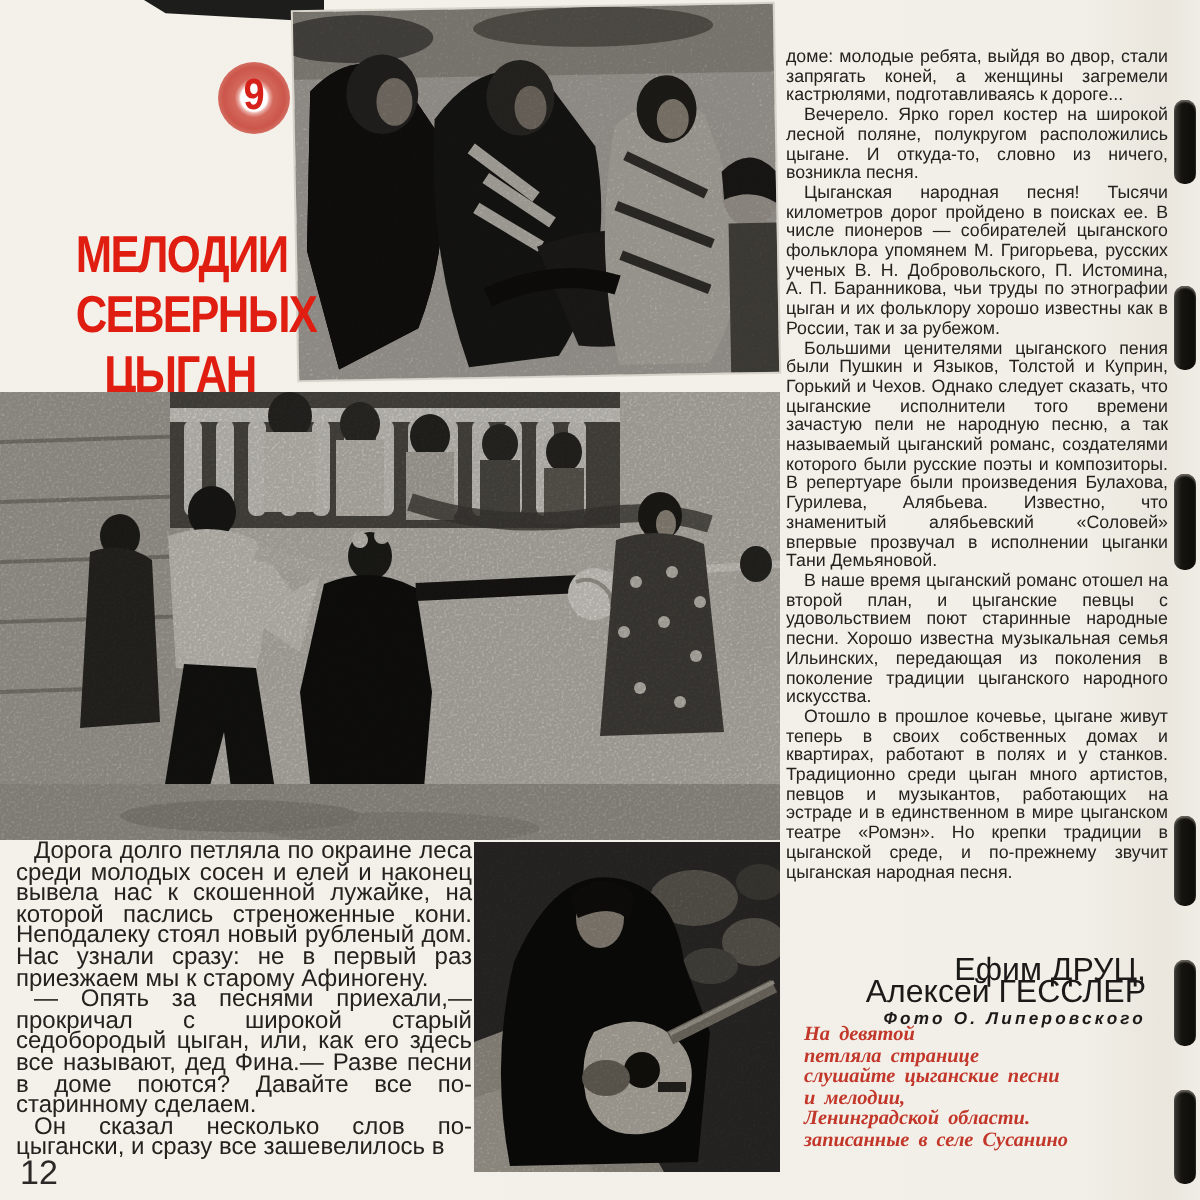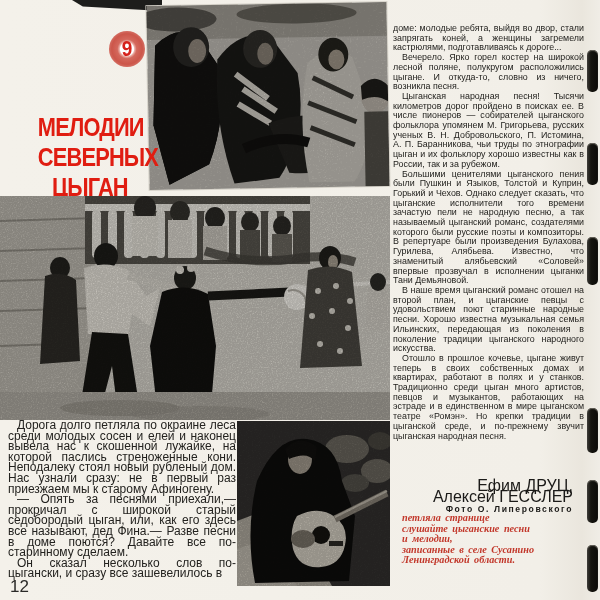--- a/index.html
+++ b/index.html
@@ -39,21 +39,21 @@
   .rightcol{
     position:absolute;left:393px;top:24px;width:191px;
     font-size:8.9px;line-height:9.7px;text-align:justify;color:#23221f;
   }
   .rightcol p{margin:0;text-indent:9px;}
   .rightcol p.cont{text-indent:0;}
   .pagenum{position:absolute;left:10px;top:577px;font-size:17px;color:#2a2927;}
   
   .credits{position:absolute;left:393px;top:481px;width:180px;text-align:right;}
   .credits .cline{font-weight:normal;font-size:16px;line-height:10.5px;color:#1b1a18;}
-  .credits .photocredit{font-weight:bold;font-size:8.6px;letter-spacing:1.6px;margin-top:2px;color:#1b1a18;}
+  .credits .photocredit{font-weight:bold;font-size:8.6px;letter-spacing:1.6px;margin-top:2px;color:#1b1a18;font-style:italic;}
   
   .announce{
     position:absolute;left:402px;top:513px;width:175px;
     font-family:"Liberation Serif",serif;font-style:italic;font-weight:bold;
     font-size:10.2px;line-height:10.6px;color:#c2372a;word-spacing:2px;
   }
   
   .hole{
     position:absolute;left:587px;width:11px;border-radius:5px;
     background:linear-gradient(90deg,#3c3a36 0%,#15140f 35%,#0c0b08 100%);
@@ -242,25 +242,26 @@
     <p>Отошло в прошлое кочевье, цыгане живут теперь в своих собственных домах и квартирах, работают в полях и у станков. Традиционно среди цыган много артистов, певцов и музыкантов, работающих на эстраде и в единственном в мире цыганском театре «Ромэн». Но крепки традиции в цыганской среде, и по-прежнему звучит цыганская народная песня.</p>
   </div>
 
   <div class="credits">
     <div class="cline">Ефим ДРУЦ,</div>
     <div class="cline">Алексей ГЕССЛЕР</div>
     <div class="photocredit">Фото О. Липеровского</div>
   </div>
 
   <div class="announce">
+    <div>На девятой</div>
     <div>петляла странице</div>
     <div>слушайте цыганские песни</div>
     <div>и мелодии,</div>
+    <div>Ленинградской области.</div>
     <div>записанные в селе Сусанино</div>
-    <div>Ленинградской области.</div>
   </div>
 
   <div class="hole h1"></div>
   <div class="hole h2"></div>
   <div class="hole h3"></div>
   <div class="hole h4"></div>
   <div class="hole h5"></div>
   <div class="hole h6"></div>
 
 </div>

